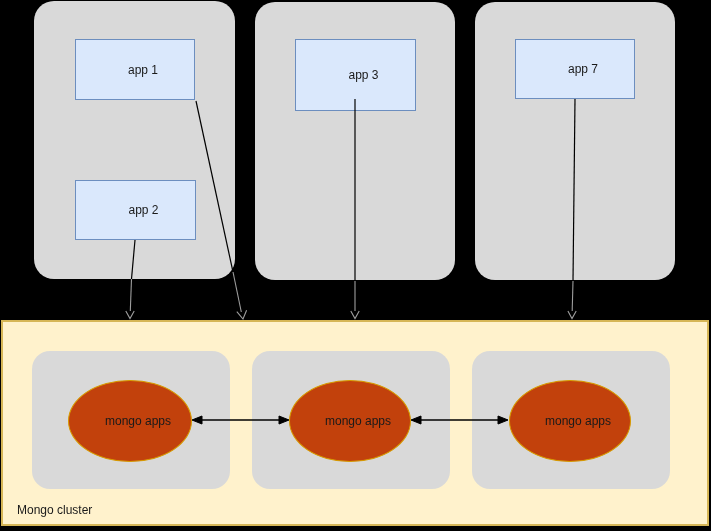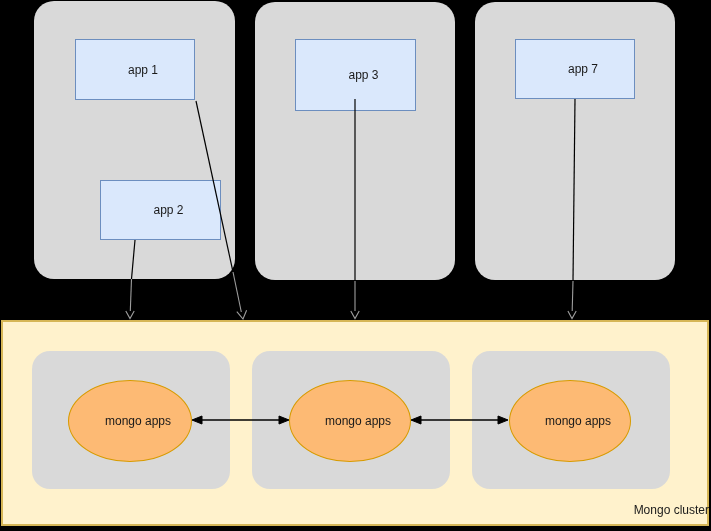--- a/index.html
+++ b/index.html
@@ -38,32 +38,32 @@
     left: 1px; top: 320px;
     width: 708px; height: 206px;
     background: #fff2cc;
     border: 2px solid #d6b656;
   }
   .mongo-group {
     background: #d9d9d9;
     border-radius: 18px;
   }
   .mongo-node {
-    background: #fdba74;
+    background: #c2410c;
     border: 1px solid #d79b00;
     border-radius: 50%;
     display: flex;
     align-items: center;
     justify-content: center;
     text-align: center;
   }
   .cluster-label {
     left: 1px; top: 502px;
     width: 708px; height: 16px;
-    text-align: right;
+    text-align: left;
     line-height: 16px;
   }
 
   
   #connectors {
     position: absolute;
     left: 0; top: 0;
     width: 711px; height: 531px;
     pointer-events: none;
   }
@@ -71,21 +71,21 @@
 </head>
 <body>
 
 <div class="abs app-group" style="left:34px; top:1px; width:201px; height:278px;"></div>
 <div class="abs app-group" style="left:255px; top:2px; width:200px; height:278px;"></div>
 <div class="abs app-group" style="left:475px; top:2px; width:200px; height:278px;"></div>
 
 <div class="abs app-node" style="left:75px; top:39px; width:120px; height:61px;">
   <span>app 1</span>
 </div>
-<div class="abs app-node" style="left:75px; top:180px; width:121px; height:60px;margin-left:25px;">
+<div class="abs app-node" style="left:75px; top:180px; width:121px; height:60px;">
   <span>app 2</span>
 </div>
 <div class="abs app-node" style="left:295px; top:39px; width:121px; height:72px;">
   <span>app 3</span>
 </div>
 <div class="abs app-node" style="left:515px; top:39px; width:120px; height:60px;">
   <span>app 7</span>
 </div>
 
 <div class="abs cluster"></div>

